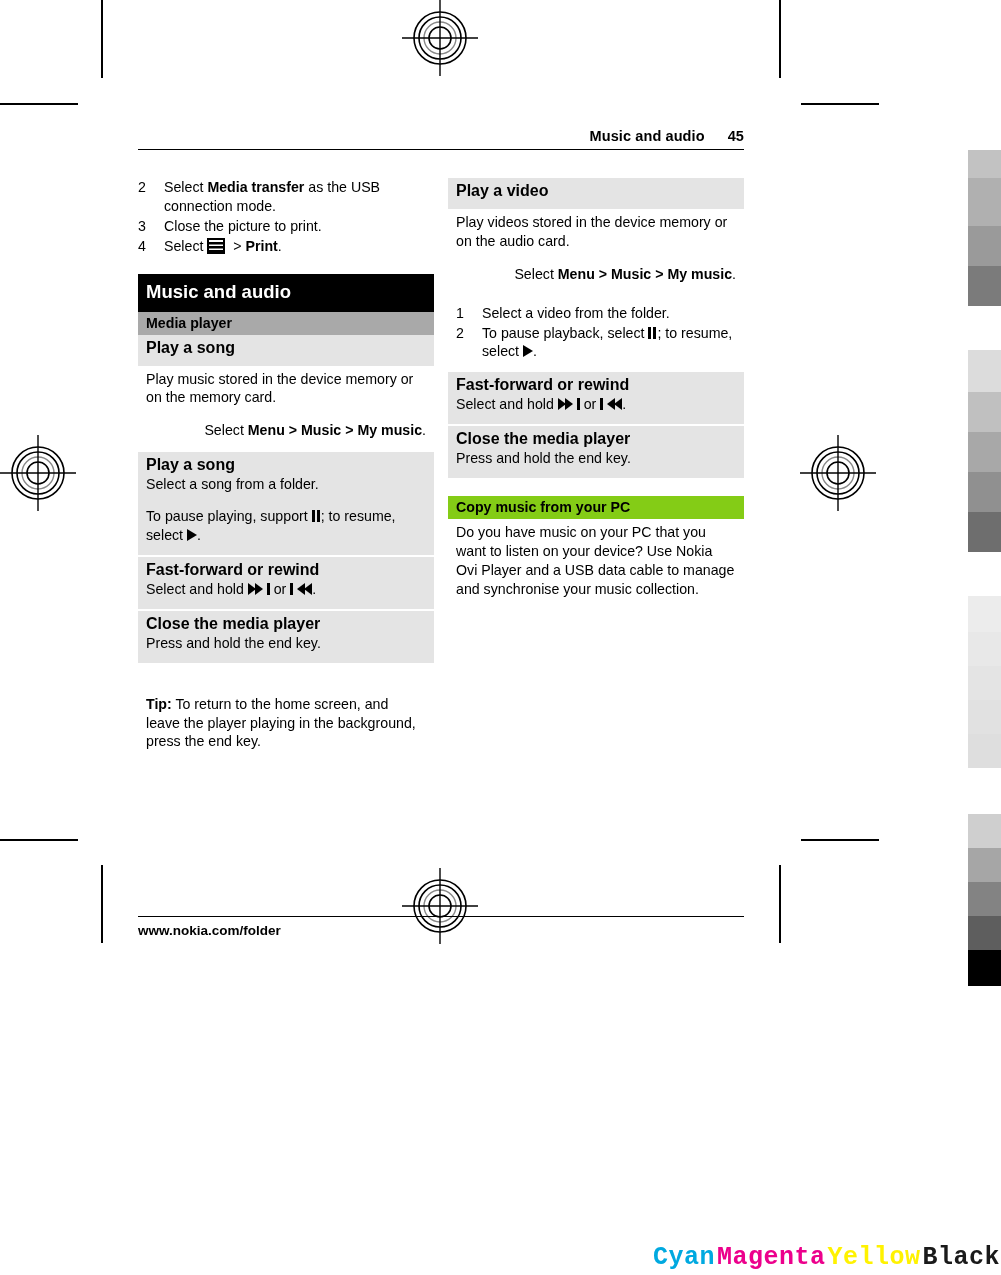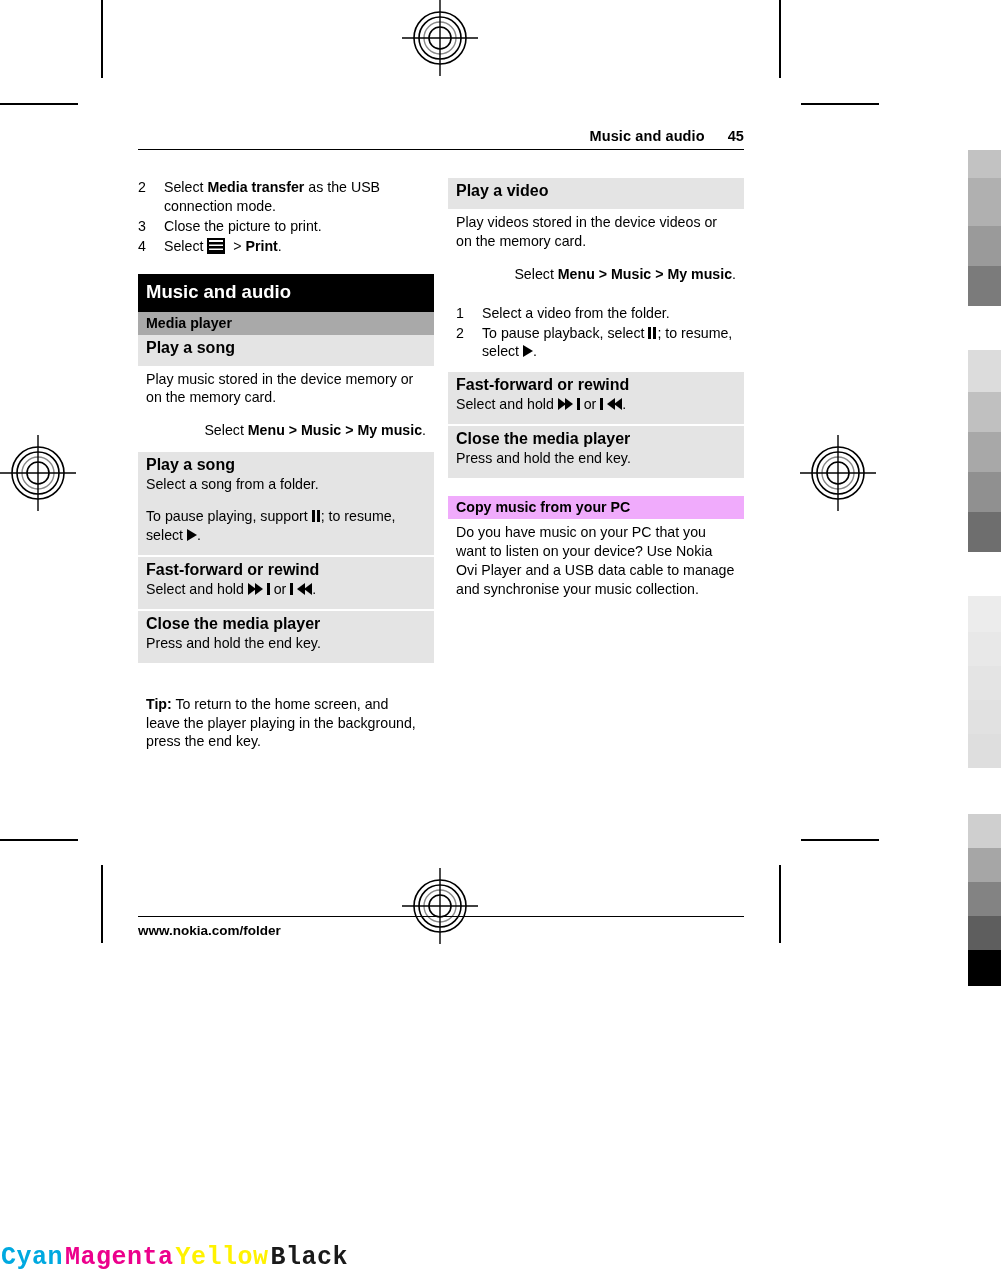--- a/index.html
+++ b/index.html
@@ -207,21 +207,21 @@
   }
 
   
   .calib { position: absolute; left: 968px; width: 33px; }
   .calib div { width: 100%; }
 
   
   .cmyk {
     position: absolute;
     left: 0; top: 1243px; width: 1001px;
-    text-align: left;
+    text-align: right;
     font-family: "Liberation Mono", monospace;
     font-weight: bold;
     font-size: 25px;
     letter-spacing: 0.5px;
   }
   .cmyk span { padding: 0 1px; }
   .cmyk .c { color: #00a9e0; }
   .cmyk .m { color: #ec008c; }
   .cmyk .y { color: #fff200; }
   .cmyk .k { color: #1a1a1a; }
@@ -369,21 +369,21 @@
       <p class="tip"><b>Tip:</b><span> To return to the home screen, and leave the player playing in the background, press the end key.</span></p>
 
     </div>
 
     <div class="col">
 
       <div class="task tight">
         <h4>Play a video</h4>
       </div>
       <div class="plain-block">
-        <p class="body-text nopad">Play videos stored in the device videos or on the memory card.</p>
+        <p class="body-text nopad">Play videos stored in the device memory or on the audio card.</p>
         <p class="body-text nopad"><span>Select </span><b>Menu</b><b> &gt; </b><b>Music</b><b> &gt; </b><b>My music</b><span>.</span></p>
       </div>
 
       <div class="spacer-14"></div>
 
       <ol class="steps" style="padding:0 8px;">
         <li>
           <span class="num">1</span>
           <span class="txt">Select a video from the folder.</span>
         </li>
@@ -402,21 +402,21 @@
 
       <div class="spacer-2"></div>
 
       <div class="task">
         <h4>Close the media player</h4>
         <p>Press and hold the end key.</p>
       </div>
 
       <div class="spacer-18"></div>
 
-      <div class="sect-bar" style="background:#f0abfc;">Copy music from your PC</div>
+      <div class="sect-bar" style="background:#84cc16;">Copy music from your PC</div>
       <div class="plain-block">
         <p class="body-text nopad">Do you have music on your PC that you want to listen on your device? Use Nokia Ovi Player and a USB data cable to manage and synchronise your music collection.</p>
       </div>
 
     </div>
   </div>
 
   <div style="height:140px;"></div>
   <div class="footer-rule"></div>
   <div class="footer-url">www.nokia.com/folder</div>

